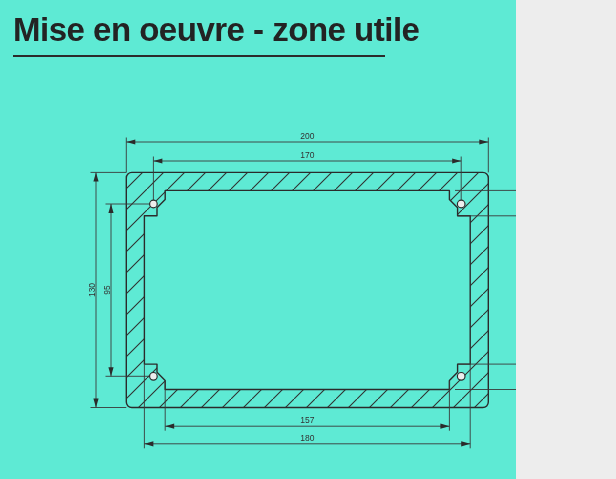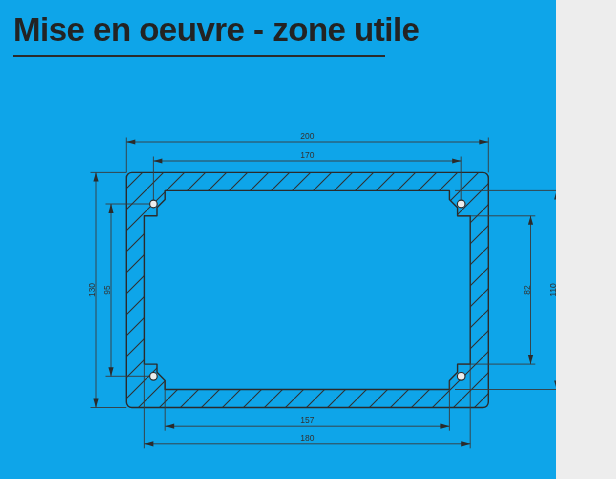--- a/index.html
+++ b/index.html
@@ -1,17 +1,17 @@
 <!DOCTYPE html>
 <html><head>
 <meta charset="utf-8">
 <style>
   html,body{margin:0;padding:0;background:#ededed;}
   .stage{
-    position:relative;width:556px;height:479px;background:#0ea5e9;
+    position:relative;width:516px;height:479px;background:#5eead4;
     overflow:hidden;font-family:"Liberation Sans",sans-serif;
   }
   .title{
     position:absolute;left:13px;top:11px;margin:0;
     font-size:33px;font-weight:bold;letter-spacing:-0.5px;
     color:#232323;white-space:nowrap;
   }
   .title-rule{
     position:absolute;left:13px;top:55px;width:372px;height:2px;
     background:#2b2b2b;

